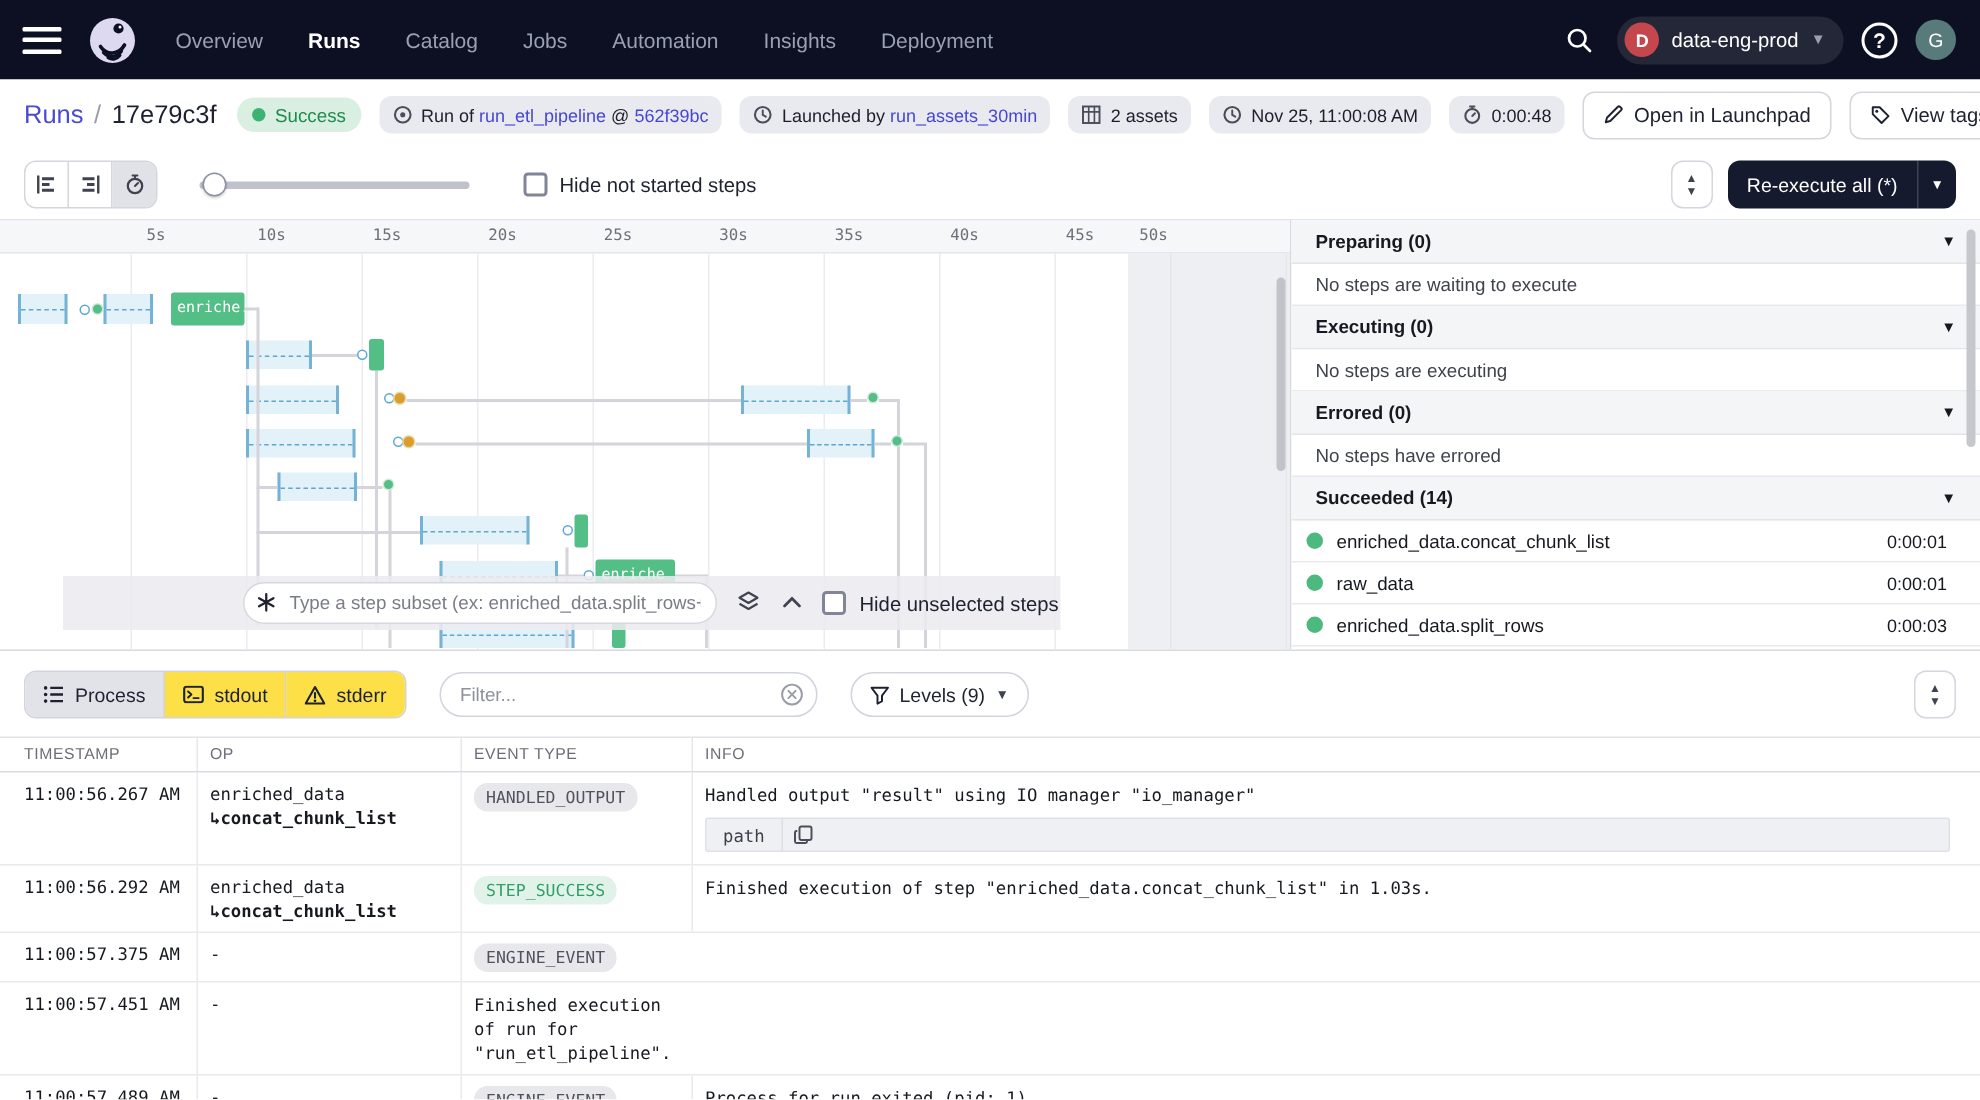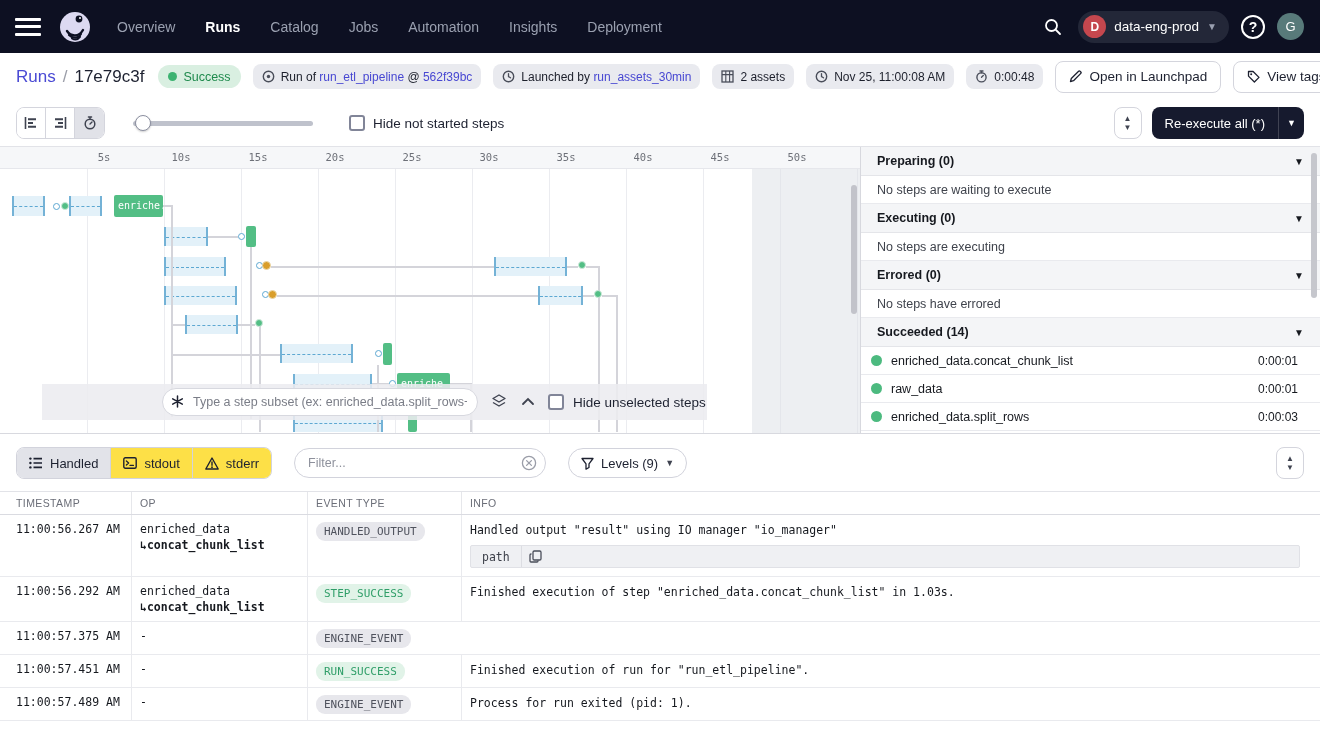--- a/index.html
+++ b/index.html
@@ -289,21 +289,21 @@
       <div class="gaxis">
         <span class="gtick" style="left:87px">5s</span>
         <span class="gtick" style="left:164px">10s</span>
         <span class="gtick" style="left:241px">15s</span>
         <span class="gtick" style="left:318px">20s</span>
         <span class="gtick" style="left:395px">25s</span>
         <span class="gtick" style="left:472px">30s</span>
         <span class="gtick" style="left:549px">35s</span>
         <span class="gtick" style="left:626px">40s</span>
         <span class="gtick" style="left:703px">45s</span>
-        <span class="gtick" style="left:780px">50s</span>
+        <span class="gtick" style="left:752px">50s</span>
         <span class="gtick" style="left:857px">55s</span>
       </div>
 
       <div class="cl h" style="left:163px;top:58px;width:9px"></div>
       <div class="cl v" style="left:171px;top:58px;height:212px"></div>
       <div class="cl h" style="left:208px;top:89px;width:30px"></div>
       <div class="cl v" style="left:250px;top:100px;height:172px"></div>
       <div class="cl h" style="left:271px;top:119px;width:223px"></div>
       <div class="cl h" style="left:567px;top:119px;width:11px"></div>
       <div class="cl h" style="left:586px;top:119px;width:12px"></div>
@@ -422,21 +422,21 @@
   <div class="log">
     <div class="ltoolbar">
       <div class="ltabs">
         <div class="ltab sel">
           <svg width="14" height="12" viewBox="0 0 14 12">
               <circle cx="1.4" cy="1.6" r="1.2" fill="#1d2130"></circle>
               <circle cx="1.4" cy="6" r="1.2" fill="#1d2130"></circle>
               <circle cx="1.4" cy="10.4" r="1.2" fill="#1d2130"></circle>
               <path d="M4.5 1.6H13M4.5 6H13M4.5 10.4H13" stroke="#1d2130" stroke-width="1.6"></path>
             </svg>
-          <span>Handled</span>
+          <span>Process</span>
         </div>
         <div class="ltab">
           <svg width="14" height="12" viewBox="0 0 14 12">
               <rect x=".8" y=".8" width="12.4" height="10.4" rx="1.5" stroke="#1d2130" stroke-width="1.4" fill="none"></rect>
               <path d="M3.4 4l2.2 2-2.2 2M7 8.4h3.4" stroke="#1d2130" stroke-width="1.3" fill="none" stroke-linecap="round" stroke-linejoin="round"></path>
             </svg>
           <span>stdout</span>
         </div>
         <div class="ltab">
           <svg width="14" height="13" viewBox="0 0 14 13">
@@ -512,21 +512,20 @@
             <div>-</div>
           </div>
         <div class="c et"><span class="badge">ENGINE_EVENT</span></div>
       </div>
 
       <div class="lrow">
         <div class="c ts">11:00:57.451 AM</div>
         <div class="c op">
             <div>-</div>
           </div>
-        <div class="c et"><span class="badge success">RUN_SUCCESS</span></div>
         <div class="c info">
             <div>Finished execution of run for "run_etl_pipeline".</div>
           </div>
       </div>
 
       <div class="lrow">
         <div class="c ts">11:00:57.489 AM</div>
         <div class="c op">
             <div>-</div>
           </div>

